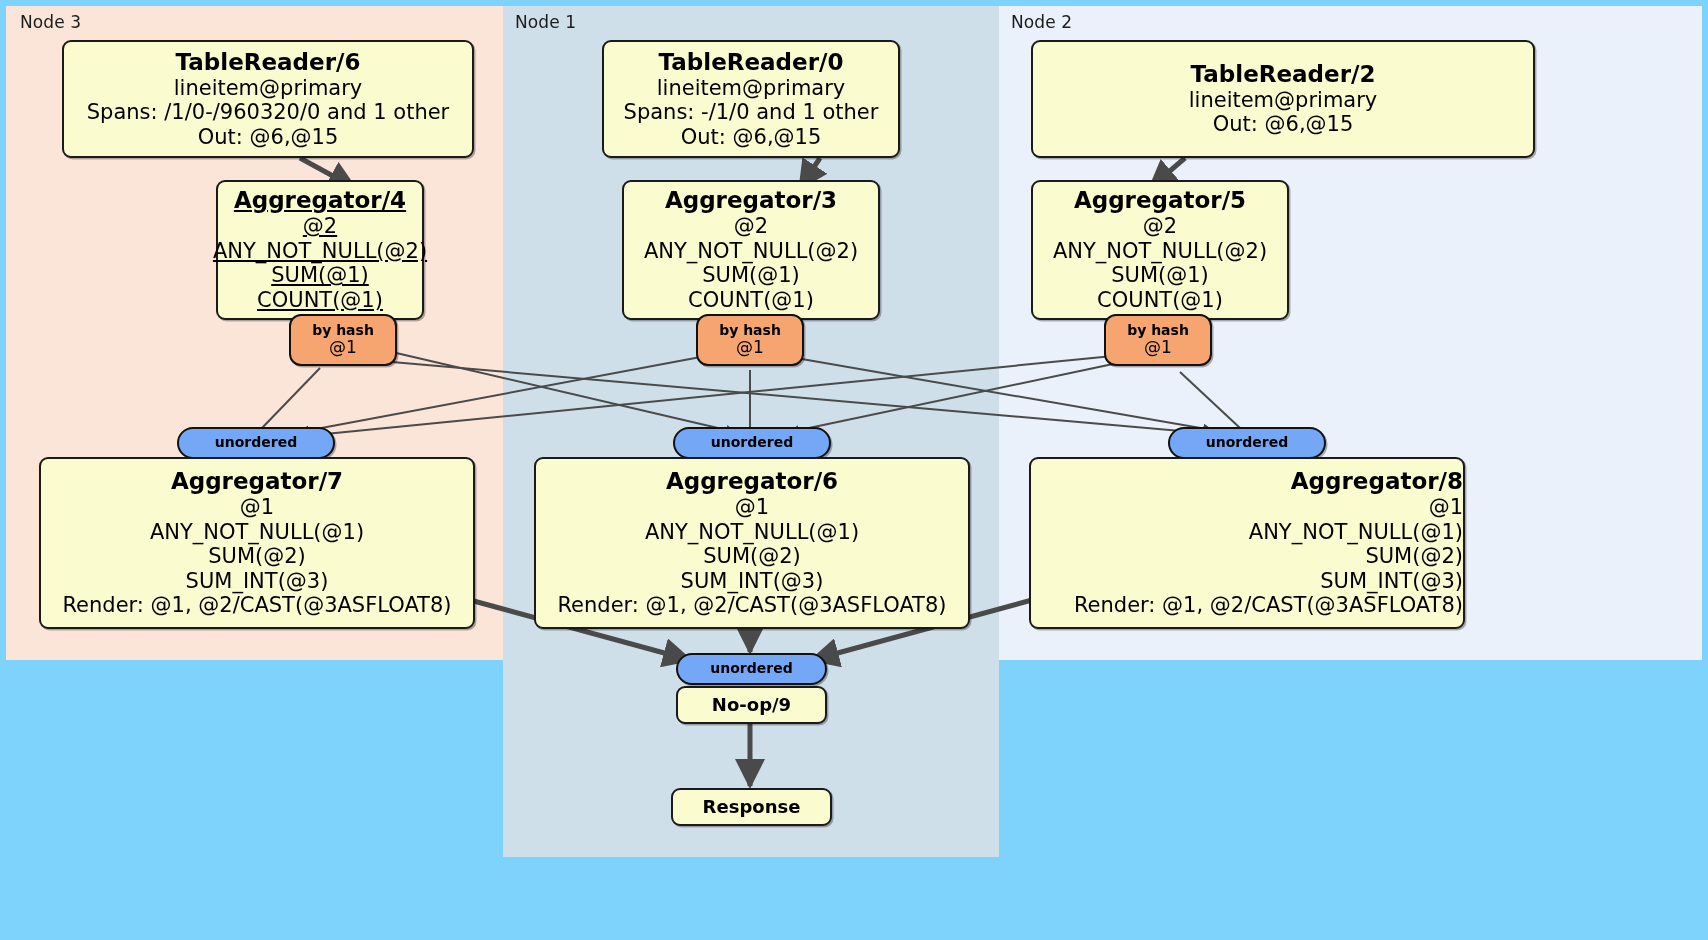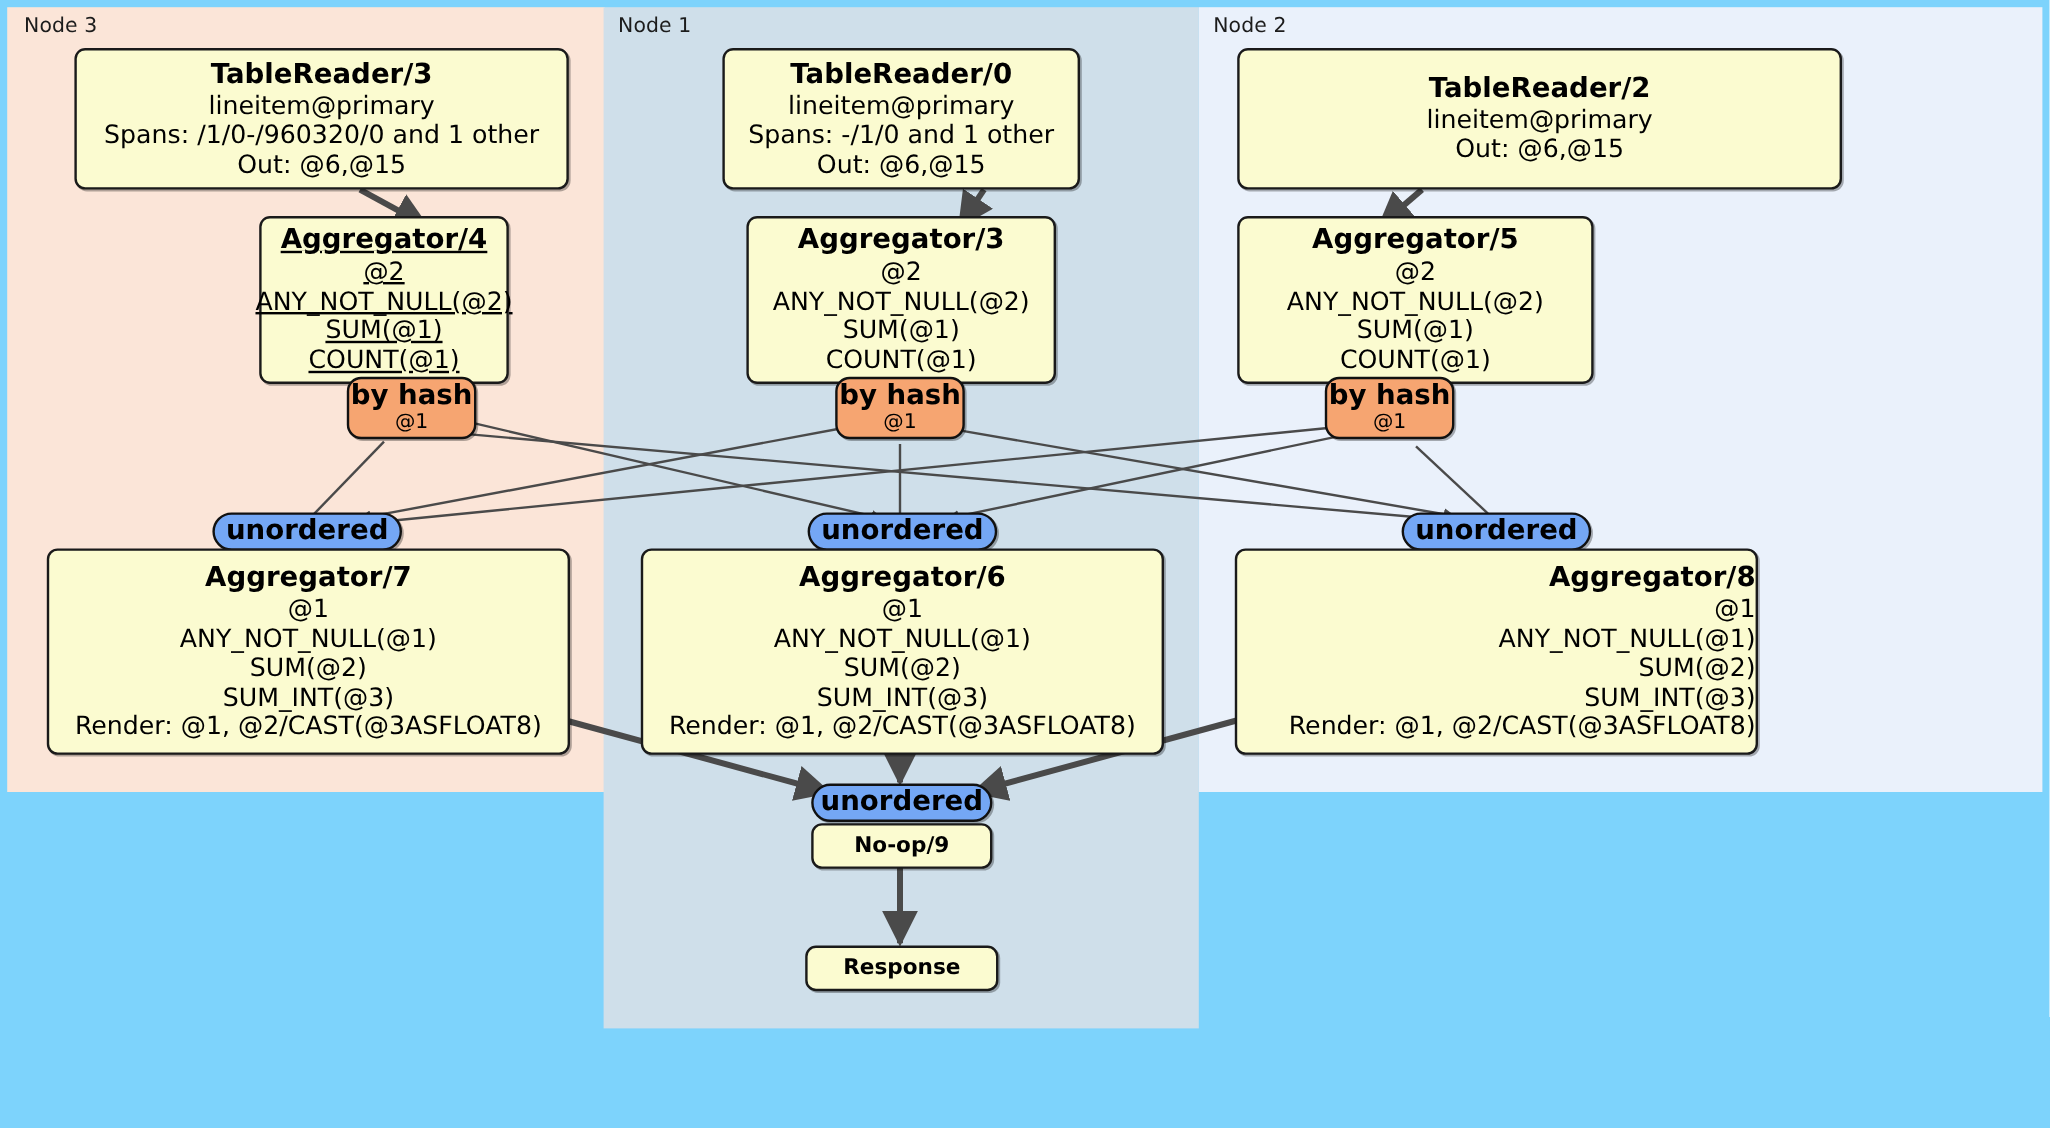--- a/index.html
+++ b/index.html
@@ -16,21 +16,21 @@
   }
   .box .ttl{font-weight:bold;font-size:23px;line-height:1.17;}
   .box .ln{font-size:21px;line-height:1.17;white-space:nowrap;}
   .pill{
     position:absolute;box-sizing:border-box;border:2px solid #111;
     display:flex;flex-direction:column;align-items:center;justify-content:center;
     color:#000;box-shadow:1.5px 1.5px 0 rgba(0,0,0,0.30);
   }
   .pill.hash{background:#f6a571;border-radius:12px;}
   .pill.unord{background:#74a7f5;border-radius:999px;}
-  .pill .p1{font-weight:bold;font-size:23px;line-height:1.1;}
+  .pill .p1{font-weight:bold;font-size:14px;line-height:1.1;}
   .pill .p2{font-size:17px;line-height:1.1;}
   .box.small .ttl{font-size:18px;}
 </style>
 </head>
 <body>
 
 <div id="stage">
 
   <div class="node-panel" style="left:6px;top:6px;width:498px;height:654px;background:#fbe5d8;"></div>
   <div class="node-panel" style="left:503px;top:6px;width:496px;height:851px;background:#cfdfea;"></div>
@@ -67,21 +67,21 @@
     <path d="M 1180 372 L 1240 428" stroke="#4a4a4a" stroke-width="2" fill="none"></path>
 
     <path d="M 470 600 L 690 660" stroke="#4a4a4a" stroke-width="5" fill="none" marker-end="url(#ah)"></path>
     <path d="M 750 626 L 750 652" stroke="#4a4a4a" stroke-width="5" fill="none" marker-end="url(#ah)"></path>
     <path d="M 1032 600 L 812 660" stroke="#4a4a4a" stroke-width="5" fill="none" marker-end="url(#ah)"></path>
 
     <path d="M 750 722 L 750 786" stroke="#4a4a4a" stroke-width="5" fill="none" marker-end="url(#ah)"></path>
   </svg>
 
   <div class="box" style="left:62px;top:40px;width:412px;height:118px;">
-    <div class="ttl">TableReader/3</div>
+    <div class="ttl">TableReader/6</div>
     <div class="ln">lineitem@primary</div>
     <div class="ln">Spans: /1/0-/960320/0 and 1 other</div>
     <div class="ln">Out: @6,@15</div>
   </div>
 
   <div class="box" style="left:602px;top:40px;width:298px;height:118px;">
     <div class="ttl">TableReader/0</div>
     <div class="ln">lineitem@primary</div>
     <div class="ln">Spans: -/1/0 and 1 other</div>
     <div class="ln">Out: @6,@15</div>
@@ -102,21 +102,21 @@
   </div>
 
   <div class="box" style="left:622px;top:180px;width:258px;height:140px;">
     <div class="ttl">Aggregator/3</div>
     <div class="ln">@2</div>
     <div class="ln">ANY_NOT_NULL(@2)</div>
     <div class="ln">SUM(@1)</div>
     <div class="ln">COUNT(@1)</div>
   </div>
 
-  <div class="box" style="left:1031px;top:180px;width:297px;height:140px;">
+  <div class="box" style="left:1031px;top:180px;width:258px;height:140px;">
     <div class="ttl">Aggregator/5</div>
     <div class="ln">@2</div>
     <div class="ln">ANY_NOT_NULL(@2)</div>
     <div class="ln">SUM(@1)</div>
     <div class="ln">COUNT(@1)</div>
   </div>
 
   <div class="pill hash" style="left:289px;top:314px;width:108px;height:52px;">
     <div class="p1">by hash</div>
     <div class="p2">@1</div>

